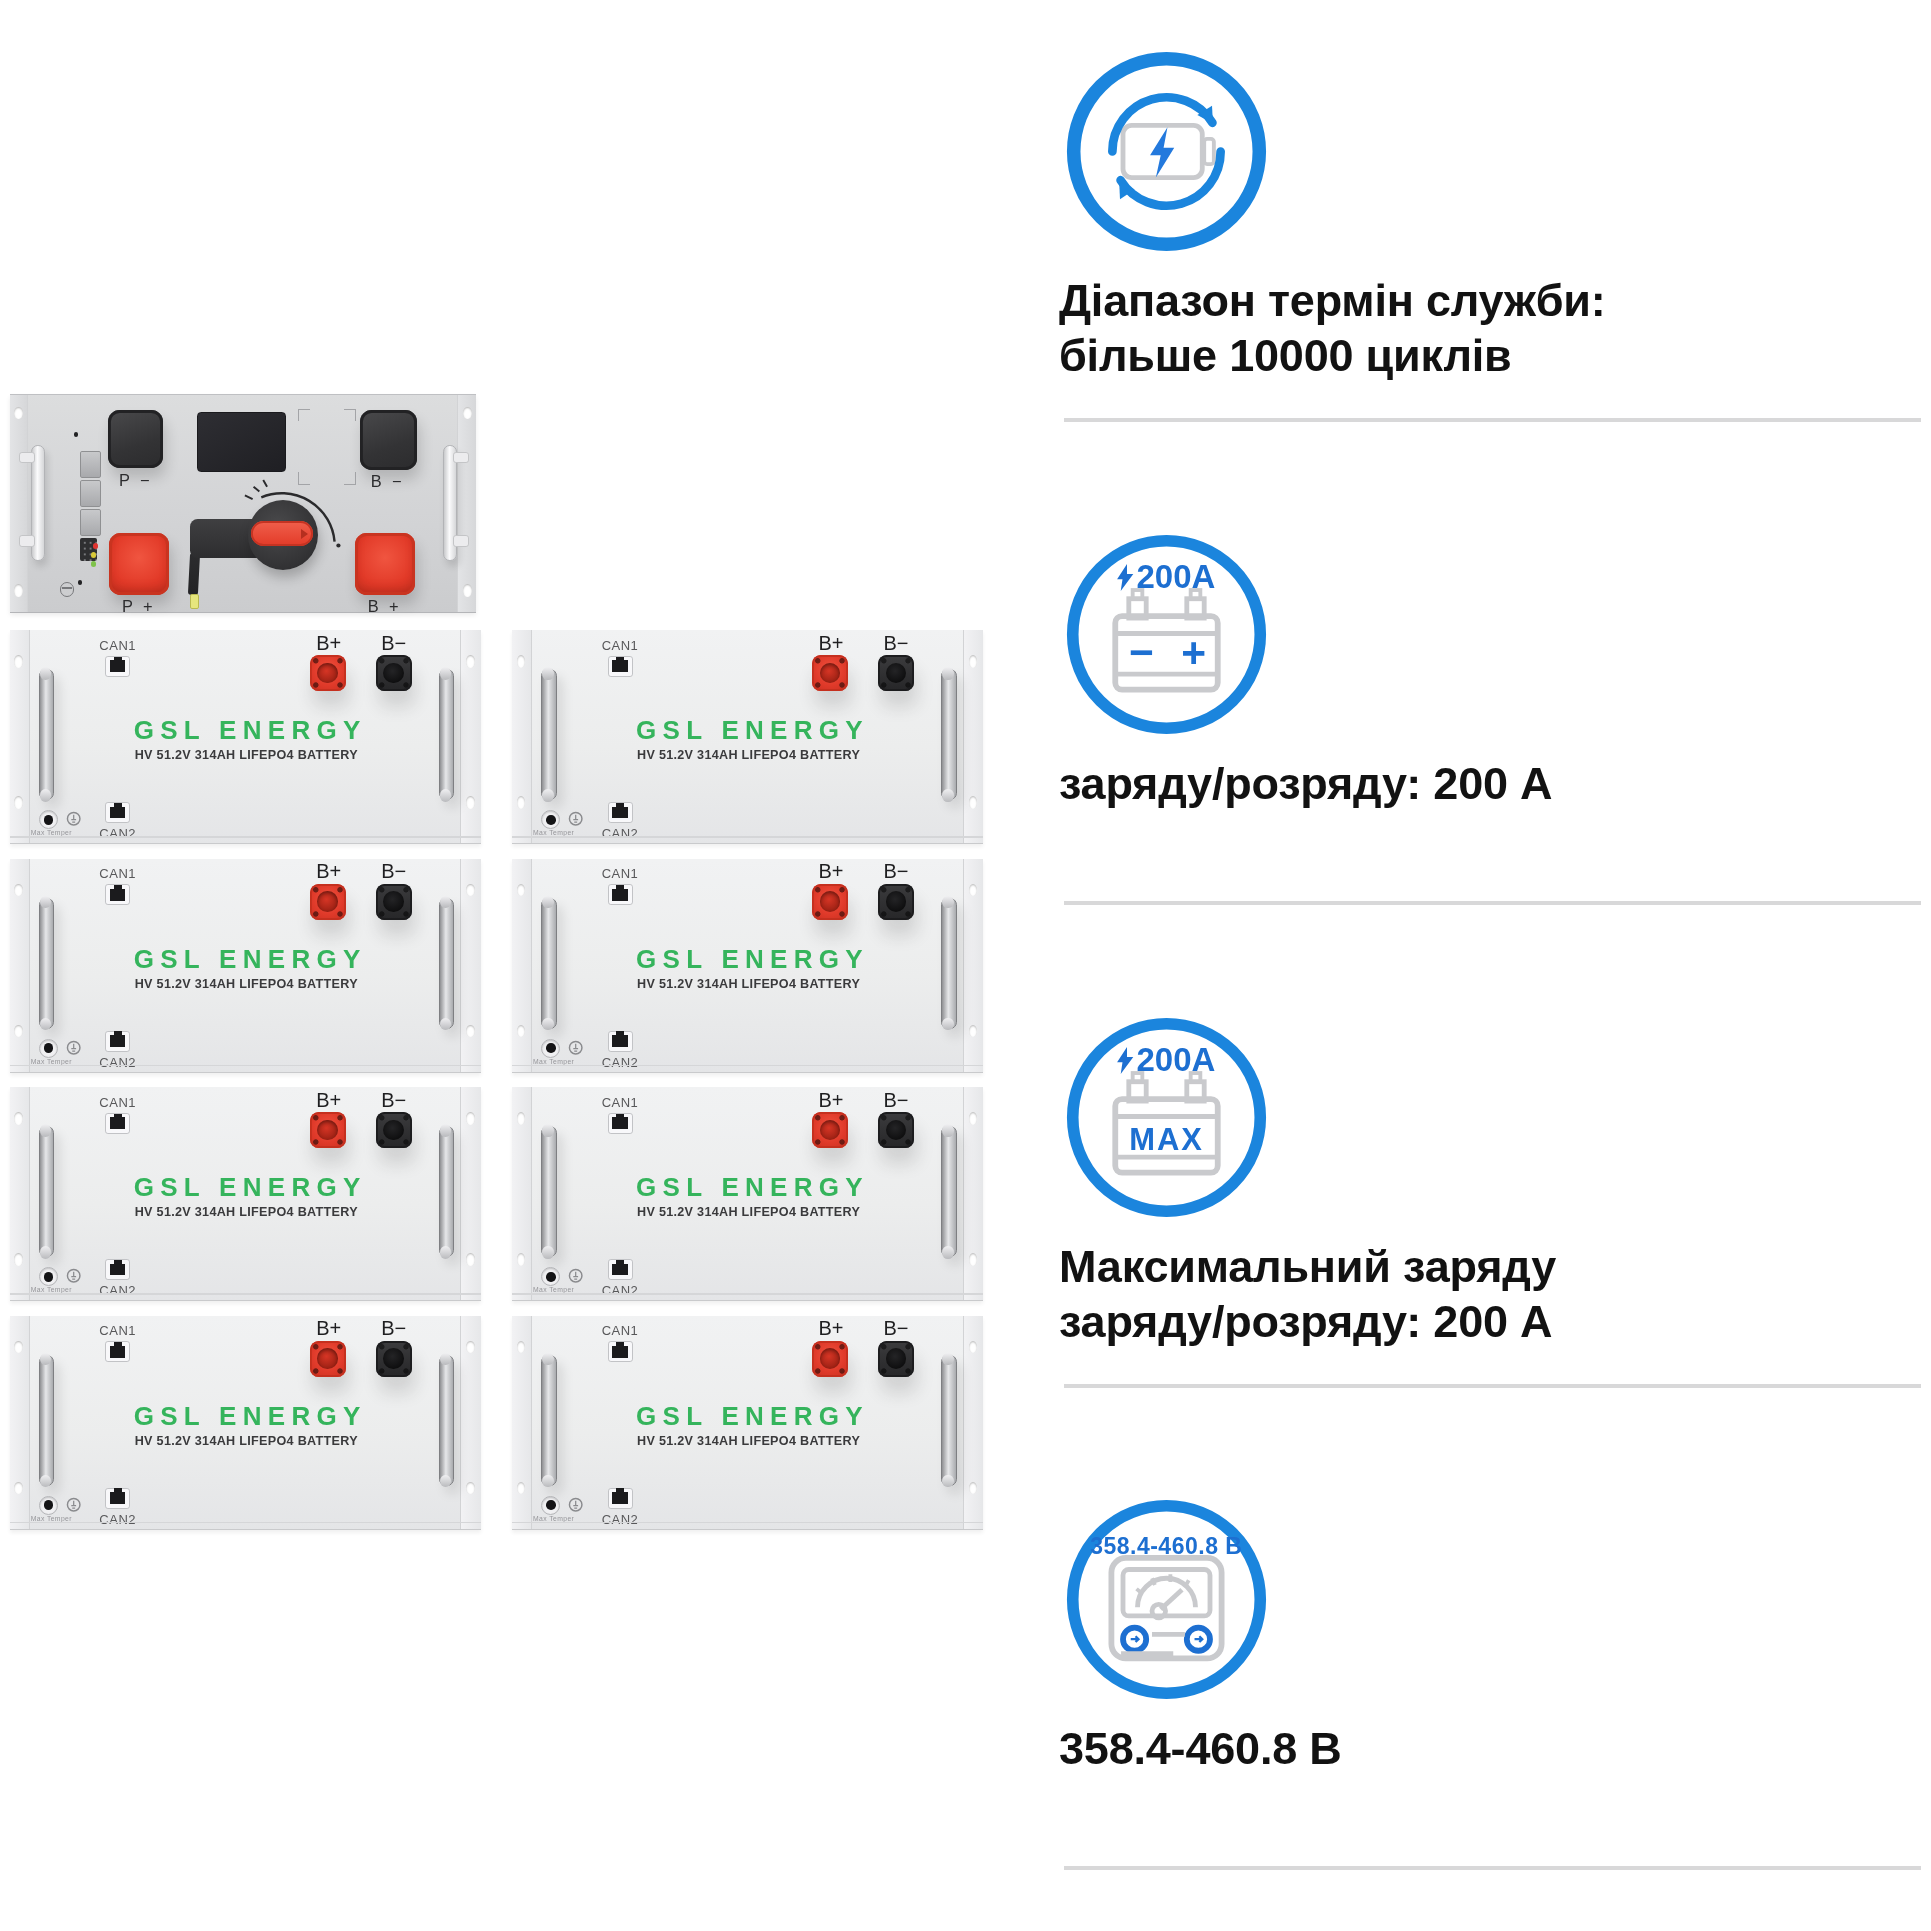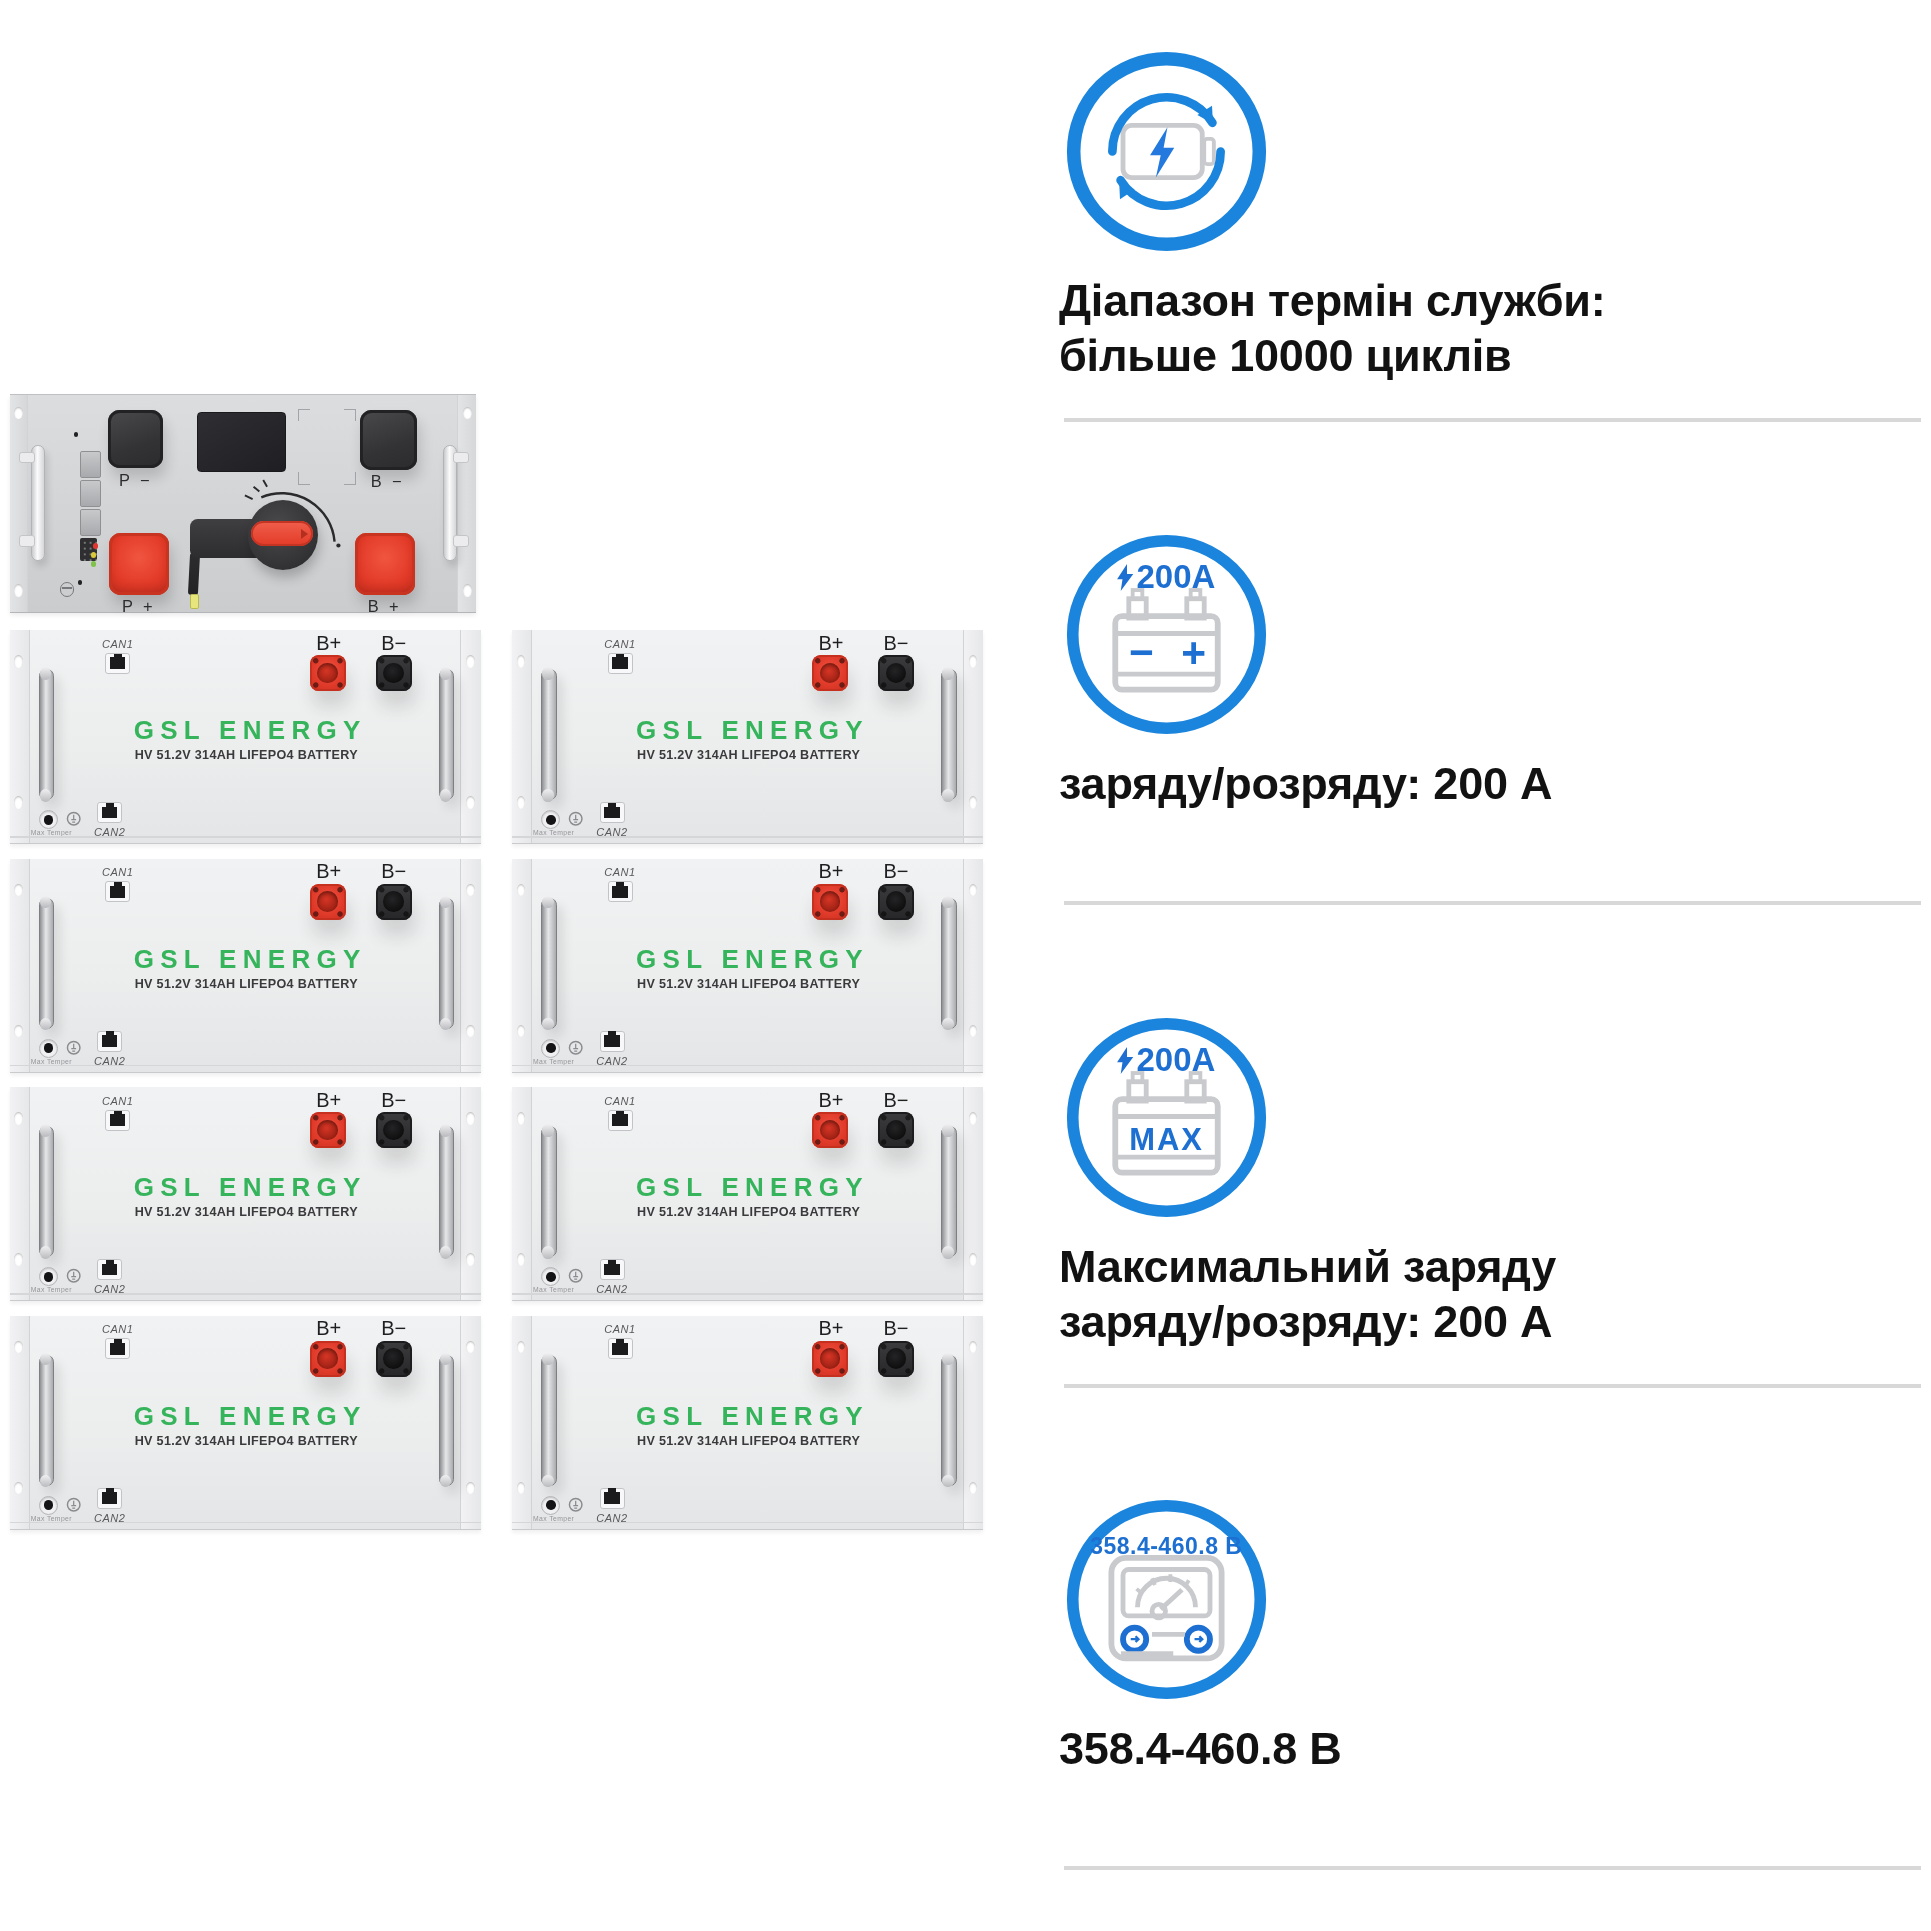--- a/index.html
+++ b/index.html
@@ -21,21 +21,21 @@
 
   .handle{position:absolute;top:39px;width:13.5px;height:129px;border-radius:6.8px;
           background:linear-gradient(90deg,#8f9093,#e6e7e9 45%,#a9abae);border:1px solid #7e7f82;
           box-shadow:5.8px 7.7px 11.6px rgba(0,0,0,.10);}
   .handle::before,.handle::after{content:"";position:absolute;left:0;width:11.6px;height:12.6px;border-radius:50%;
           background:linear-gradient(180deg,#f0f0f2,#b9babd);border:0;}
   .handle::before{top:-2.9px;} .handle::after{bottom:-2.9px;}
   .handle.hl{left:29px;} .handle.hr{left:429px;}
 
   .can-group{position:absolute;width:42px;display:flex;flex-direction:column;align-items:center;gap:2.9px;}
-  .can-label{font-size:11px;color:#58585a;letter-spacing:0.5px;font-style:italic;}
+  .can-label{font-size:13px;color:#58585a;letter-spacing:0.5px;}
   .port{position:relative;width:23px;height:19.3px;background:#f8f8fa;border:1px solid #c2c3c6;border-radius:2.9px;
         display:flex;align-items:center;justify-content:center;}
   .port i{position:relative;display:block;width:15.4px;height:11.6px;background:#1b1b1d;}
   .port i::before{content:"";position:absolute;top:-3.9px;left:3.9px;width:7.7px;height:3.9px;background:#1b1b1d;}
 
   .blabel{position:absolute;top:1.9px;width:54px;text-align:center;font-size:20px;font-weight:500;color:#1f1f21;}
   .connector{position:absolute;top:25px;width:36px;height:36px;border-radius:8.7px;}
   .connector::after{content:"";position:absolute;inset:0;
      background-image:radial-gradient(circle at 5.8px 5.8px,rgba(0,0,0,.5) 2.3px,transparent 3.1px),
                       radial-gradient(circle at 30px 5.8px,rgba(0,0,0,.5) 2.3px,transparent 3.1px),
@@ -55,21 +55,21 @@
   .subtitle{position:absolute;left:125px;top:118px;font-size:12.6px;font-weight:700;letter-spacing:0.3px;
         color:#3a3a3c;white-space:nowrap;}
 
   .jack{position:absolute;left:29px;top:180px;width:17.4px;height:17.4px;border-radius:50%;background:#f0f0f2;
         border:1px solid #b4b5b8;box-shadow:inset 0 1px 1.9px rgba(0,0,0,.2);}
   .jack::after{content:"";position:absolute;inset:3.9px;border-radius:50%;background:#141416;}
   .ground{position:absolute;left:56px;top:181px;width:15.4px;height:15.4px;}
   .tiny-note{position:absolute;left:21px;top:199px;font-size:6.8px;color:#96969a;letter-spacing:0.4px;}
   .seam{position:absolute;left:0;right:0;top:206px;height:1.9px;background:#d5d6d8;}
   .module .can-top{left:87px;top:7.7px;}
-  .module .can-bottom{left:79px;top:172px;align-items:center;}
+  .module .can-bottom{left:87px;top:172px;align-items:center;}
   .module .blabel.p{left:292px;} .module .blabel.m{left:357px;}
   .module .connector.red{left:300px;} .module .connector.black{left:366px;}
 
   
   .cu{left:9.7px;top:394px;width:466px;height:219px;background:linear-gradient(180deg,#dcddde,#d2d3d5 60%,#cbccce);
       border-top:1.9px solid #bfc0c3;border-bottom:1.9px solid #b4b5b8;box-shadow:0 2.9px 4.8px rgba(0,0,0,.08);}
   .cu .ear{width:17.4px;background:linear-gradient(90deg,#e3e4e6,#d6d7d9);}
   .cu .hole.h1{top:11.6px;} .cu .hole.h2{top:189px;}
   .cu-h{position:absolute;top:50px;width:12.6px;height:114px;border-radius:6.8px;
         background:linear-gradient(90deg,#c9cacc,#fbfbfc 45%,#d5d6d8);border:1px solid #b2b3b6;

